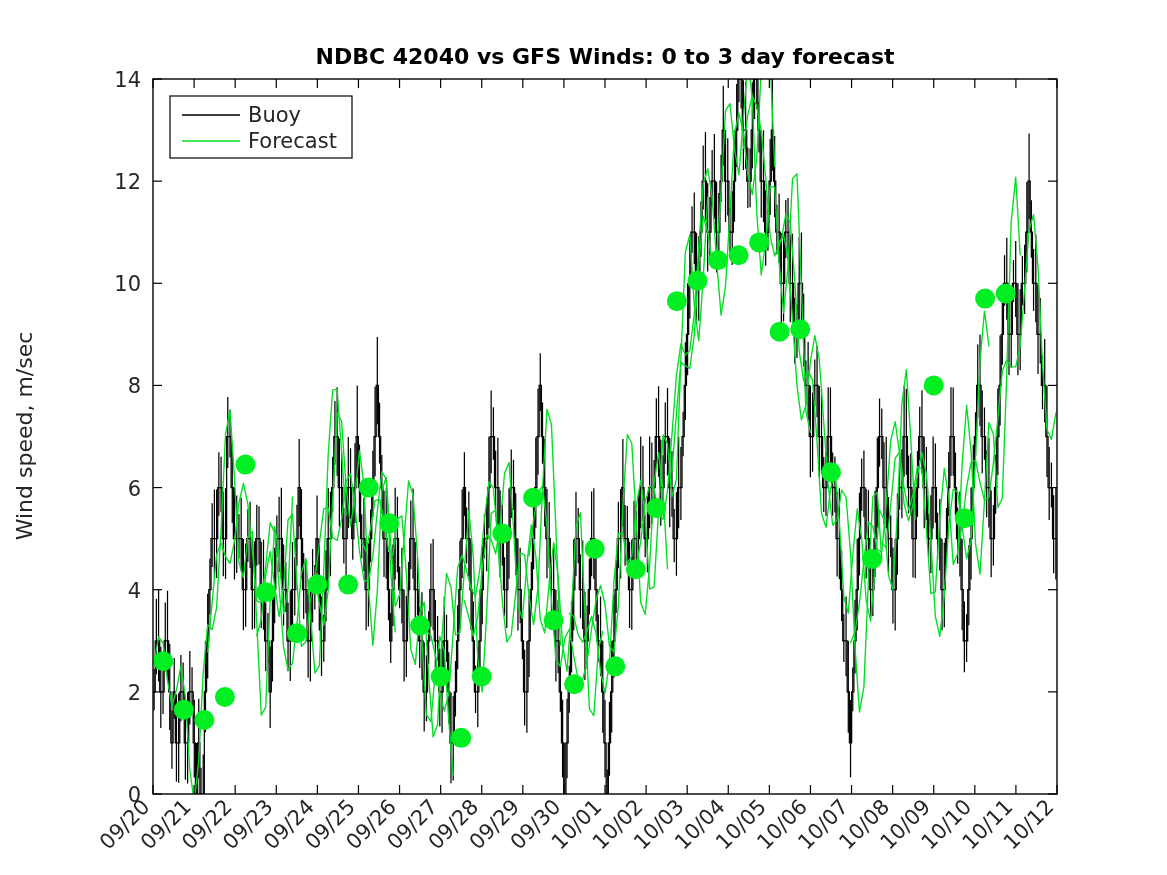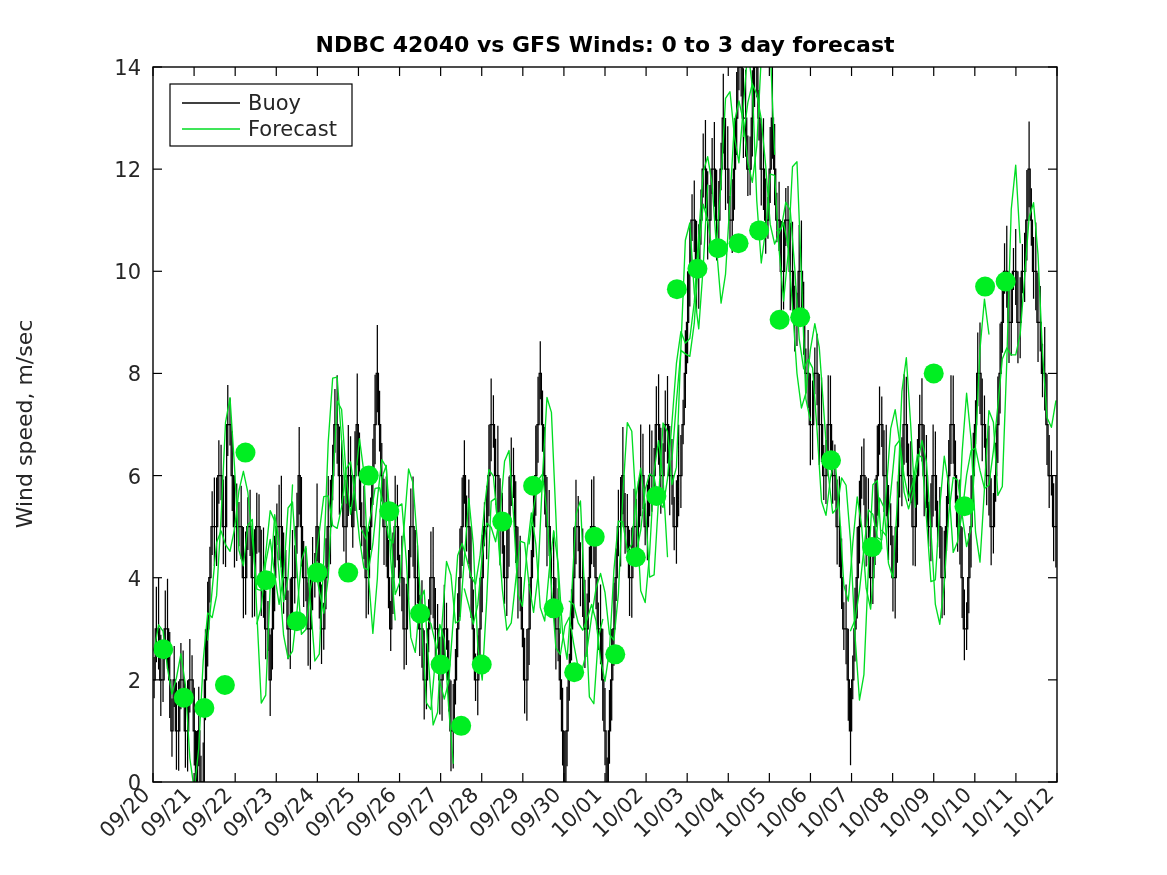--- a/index.html
+++ b/index.html
@@ -9,21 +9,21 @@
   }
   body {
     width: 1167px;
     height: 875px;
     font-family: "DejaVu Sans", sans-serif;
     overflow: hidden;
     position: relative;
   }
   #figure {
     position: absolute;
-    left: 0; top: 4px;
+    left: 0; top: 16px;
     width: 1167px;
     height: 738px;
     background: #ffffff;
   }
   #chart-svg {
     display: block;
     width: 1167px;
     height: 875px;
   }
   .axis-line {

